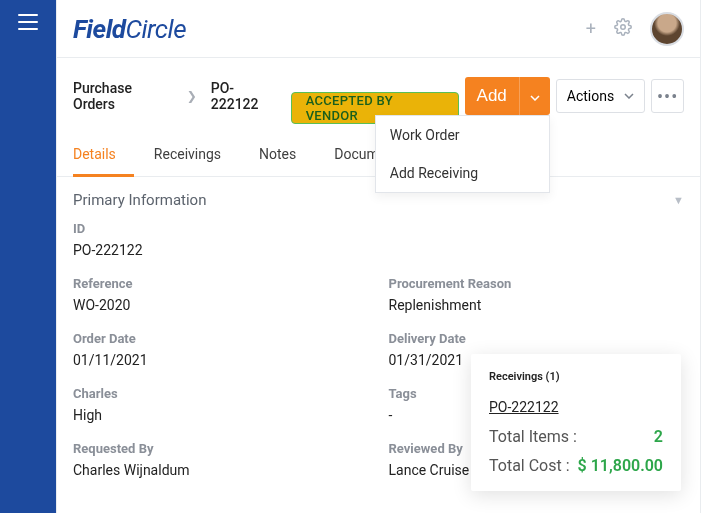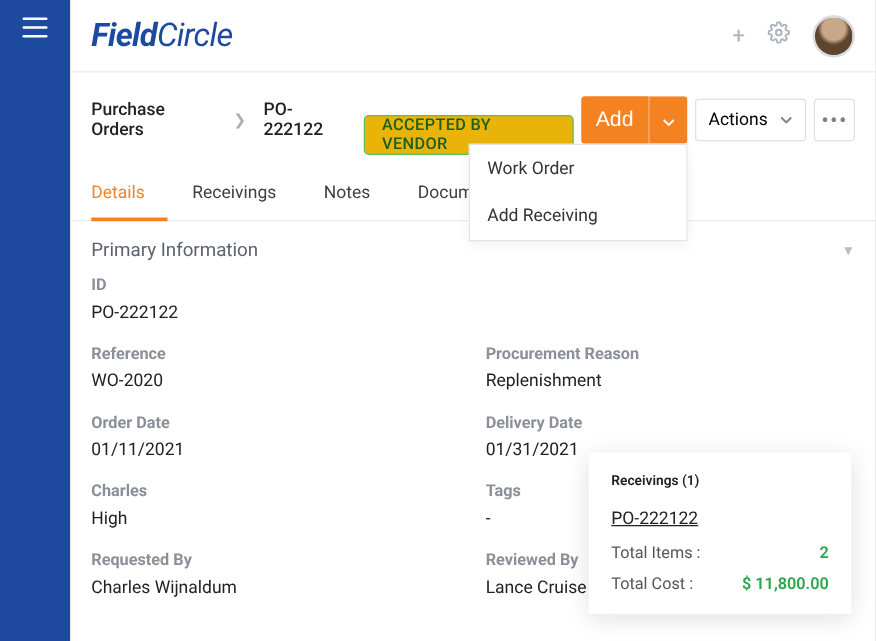--- a/index.html
+++ b/index.html
@@ -235,21 +235,21 @@
   text-decoration: underline;
   color: #222;
   display: block;
   margin-bottom: 12px;
   cursor: pointer;
 }
 .popover-row {
   display: flex;
   justify-content: space-between;
   align-items: center;
-  font-size: 13px;
+  font-size: 16px;
   margin-top: 10px;
 }
 .popover-row .lbl { color: #555; }
 .popover-row .val-green { color: #2da64a; font-weight: 600; }
 </style>
 </head>
 <body>
 
 <div class="app">
   <div class="sidebar">

